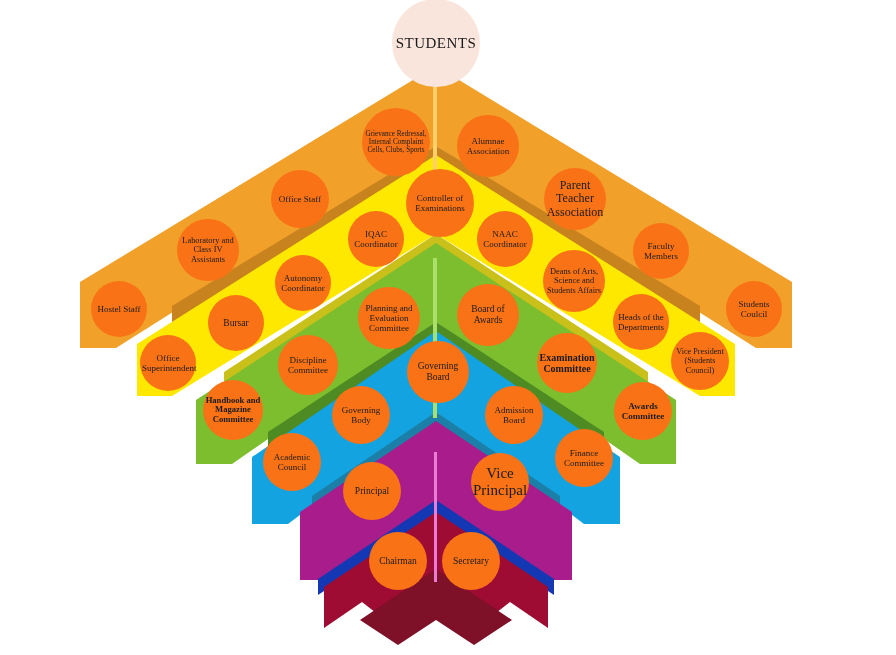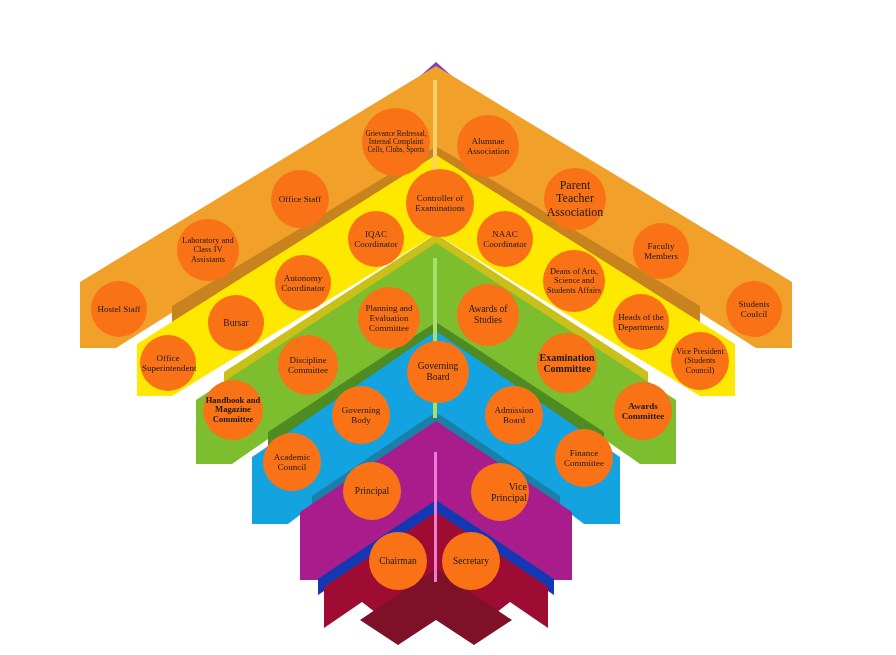--- a/index.html
+++ b/index.html
@@ -63,20 +63,23 @@
       <polygon points="436,512 548,587 548,628 510,602 474,630 436,602 398,630 362,602 324,628 324,587" fill="#9E0B33"></polygon>
 
       <polygon points="436,569 512,620 474,645 436,620 398,645 360,620" fill="#7E1028"></polygon>
 
       <rect x="433" y="80" width="4" height="130" fill="#FFD06A"></rect>
       <rect x="433" y="258" width="4" height="160" fill="#A8E06A"></rect>
       <rect x="434" y="452" width="3" height="130" fill="#EC7BD6"></rect>
     </g>
   </svg>
 
+  <div class="node root" style="left:436px;top:43px;width:88px;height:88px;">
+    <span>STUDENTS</span>
+  </div>
 
   <div id="nodes">
       <div class="node" style="left: 396px; top: 142px; width: 68px; height: 68px; font-size: 7.2px;">
         <span>Grievance Redressal, Internal Complaint Cells, Clubs, Sports</span>
       </div>
       <div class="node" style="left: 488px; top: 146px; width: 62px; height: 62px; font-size: 9px;">
         <span>Alumnae Association</span>
       </div>
       <div class="node" style="left: 300px; top: 199px; width: 58px; height: 58px; font-size: 9px;">
         <span>Office Staff</span>
@@ -105,21 +108,21 @@
       <div class="node" style="left: 574px; top: 281px; width: 62px; height: 62px; font-size: 8.4px;">
         <span>Deans of Arts, Science and Students Affairs</span>
       </div>
       <div class="node" style="left: 119px; top: 309px; width: 56px; height: 56px; font-size: 9px;">
         <span>Hostel Staff</span>
       </div>
       <div class="node" style="left: 389px; top: 318px; width: 62px; height: 62px; font-size: 9px;">
         <span>Planning and Evaluation Committee</span>
       </div>
       <div class="node" style="left: 488px; top: 315px; width: 62px; height: 62px; font-size: 9.5px;">
-        <span>Awards of Studies</span>
+        <span>Board of Awards</span>
       </div>
       <div class="node" style="left: 641px; top: 322px; width: 56px; height: 56px; font-size: 9px;">
         <span>Heads of the Departments</span>
       </div>
       <div class="node" style="left: 754px; top: 309px; width: 56px; height: 56px; font-size: 9px;">
         <span>Students Coulcil</span>
       </div>
       <div class="node" style="left: 236px; top: 323px; width: 56px; height: 56px; font-size: 9.5px;">
         <span>Bursar</span>
       </div>
@@ -152,21 +155,21 @@
       </div>
       <div class="node" style="left: 292px; top: 462px; width: 58px; height: 58px; font-size: 9px;">
         <span>Academic Council</span>
       </div>
       <div class="node" style="left: 584px; top: 458px; width: 58px; height: 58px; font-size: 9px;">
         <span>Finance Committee</span>
       </div>
       <div class="node" style="left: 372px; top: 491px; width: 58px; height: 58px; font-size: 9.5px;">
         <span>Principal</span>
       </div>
-      <div class="node" style="left: 500px; top: 492px; width: 58px; height: 58px; font-size: 10px; text-align: right;">
+      <div class="node" style="left: 500px; top: 482px; width: 58px; height: 58px; font-size: 15px;">
         <span>Vice Principal</span>
       </div>
       <div class="node" style="left: 398px; top: 561px; width: 58px; height: 58px; font-size: 9.5px;">
         <span>Chairman</span>
       </div>
       <div class="node" style="left: 471px; top: 561px; width: 58px; height: 58px; font-size: 9.5px;">
         <span>Secretary</span>
       </div>
     </div>
 </div>

